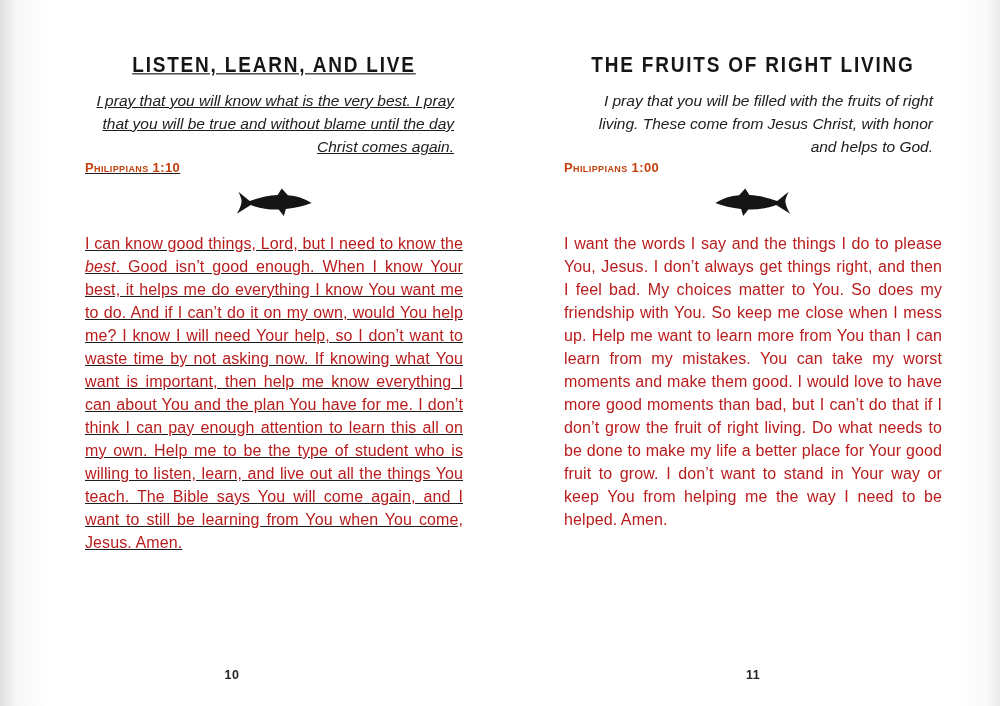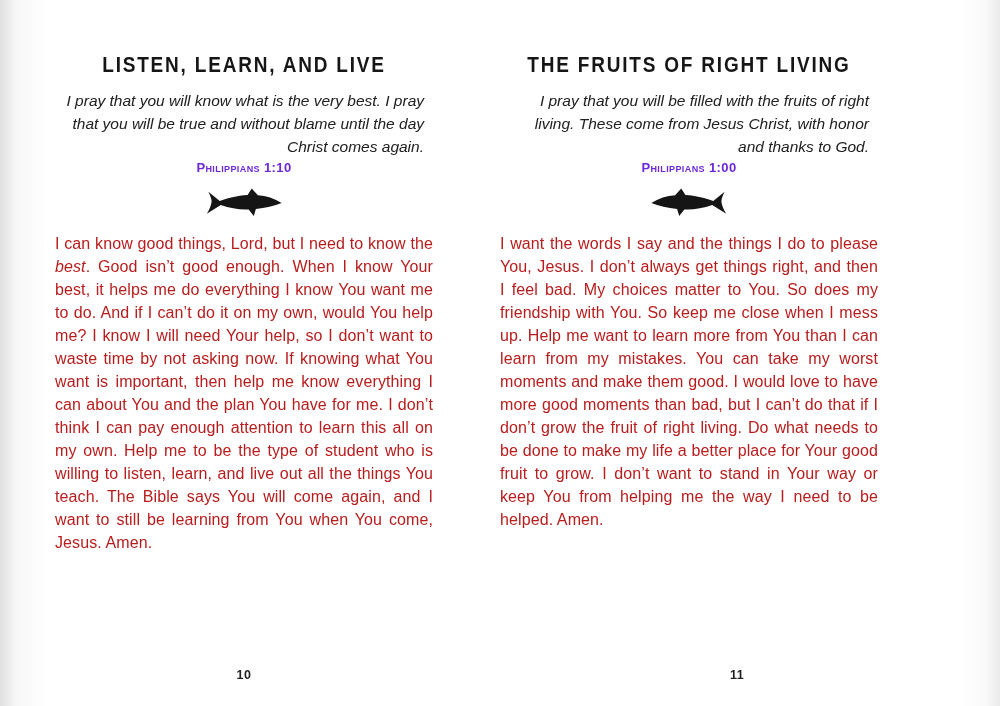--- a/index.html
+++ b/index.html
@@ -27,22 +27,22 @@
   .edge-right {
     right: 0; width: 42px;
     background: linear-gradient(to left,
       rgba(110,110,110,0.15) 0px,
       rgba(150,150,150,0.05) 14px,
       rgba(255,255,255,0) 42px);
   }
 
   .page { position: relative; width: 500px; height: 706px; }
   .col { width: 378px; }
-  .page-left  .col { margin-left: 55px; }
-  .page-right .col { }
+  .page-left  .col { margin-left: 85px; text-decoration: underline; }
+  .page-right .col { margin-left: 64px; }
 
   .title {
     margin: 52px 0 0;
     text-align: center;
     font-size: 19px;
     font-weight: bold;
     letter-spacing: 1.8px;
     color: #161616;
     transform: scaleY(1.18);
     transform-origin: center top;
@@ -54,26 +54,25 @@
     width: 360px;
     text-align: right;
     font-style: italic;
     font-size: 15.5px;
     line-height: 23px;
     color: #202020;
   }
 
   .reference {
     margin: 2px 0 0;
-    text-align: center;
     font-variant: small-caps;
     font-weight: bold;
     font-size: 13px;
     letter-spacing: 0.4px;
-    color: #6d28d9;
+    color: #c2410c;
   }
 
   .divider {
     margin-top: 11px;
     height: 34px;
     display: flex;
     justify-content: center;
     align-items: center;
   }
   .divider svg { display: block; }
@@ -92,22 +91,22 @@
   .folio {
     position: absolute;
     bottom: 24px;
     width: 378px;
     text-align: center;
     font-size: 12.5px;
     font-weight: bold;
     letter-spacing: 0.5px;
     color: #222222;
   }
-  .page-left  .folio { left: 55px; margin-top: 25px; }
-  .page-right .folio { left: 48px; }
+  .page-left  .folio { left: 43px; margin-top: 25px; }
+  .page-right .folio { left: 64px; }
 </style>
 </head>
 <body>
 
 <div class="spread">
   <div class="edge edge-left"></div>
   <div class="edge edge-right"></div>
 
   <section class="page page-left">
     <div class="col">
@@ -120,21 +119,21 @@
         </svg>
       </div>
       <p class="body"><span>I can know good things, Lord, but I need to know the </span><em>best</em><span>. Good isn’t good enough. When I know Your best, it helps me do everything I know You want me to do. And if I can’t do it on my own, would You help me? I know I will need Your help, so I don’t want to waste time by not asking now. If knowing what You want is important, then help me know everything I can about You and the plan You have for me. I don’t think I can pay enough attention to learn this all on my own. Help me to be the type of student who is willing to listen, learn, and live out all the things You teach. The Bible says You will come again, and I want to still be learning from You when You come, Jesus. Amen.</span></p>
     </div>
     <div class="folio">10</div>
   </section>
 
   <section class="page page-right">
     <div class="col">
       <h1 class="title">THE FRUITS OF RIGHT LIVING</h1>
-      <p class="verse">I pray that you will be filled with the fruits of right living. These come from Jesus Christ, with honor and thanks to God.</p>
+      <p class="verse">I pray that you will be filled with the fruits of right living. These come from Jesus Christ, with honor and helps to God.</p>
       <p class="reference">Philippians 1:00</p>
       <div class="divider flip">
         <svg width="78" height="32" viewBox="0 0 150 62" aria-hidden="true">
           <path d="M148,31 C134,22 118,17 102,16 L90,3 L82,15.5 C62,16.5 42,22 28,27 L6,9 C11,19 13,26 12,30 C11,36 8,44 3,52 L30,35 C48,41.5 68,44.5 84,43.5 L94,56 L98,42.5 C116,40 134,37 148,31 Z" fill="#151515"></path>
         </svg>
       </div>
       <p class="body"><span>I want the words I say and the things I do to please You, Jesus. I don’t always get things right, and then I feel bad. My choices matter to You. So does my friendship with You. So keep me close when I mess up. Help me want to learn more from You than I can learn from my mistakes. You can take my worst moments and make them good. I would love to have more good moments than bad, but I can’t do that if I don’t grow the fruit of right living. Do what needs to be done to make my life a better place for Your good fruit to grow. I don’t want to stand in Your way or keep You from helping me the way I need to be helped. Amen.</span><em></em><span></span></p>
     </div>
     <div class="folio">11</div>
   </section>

